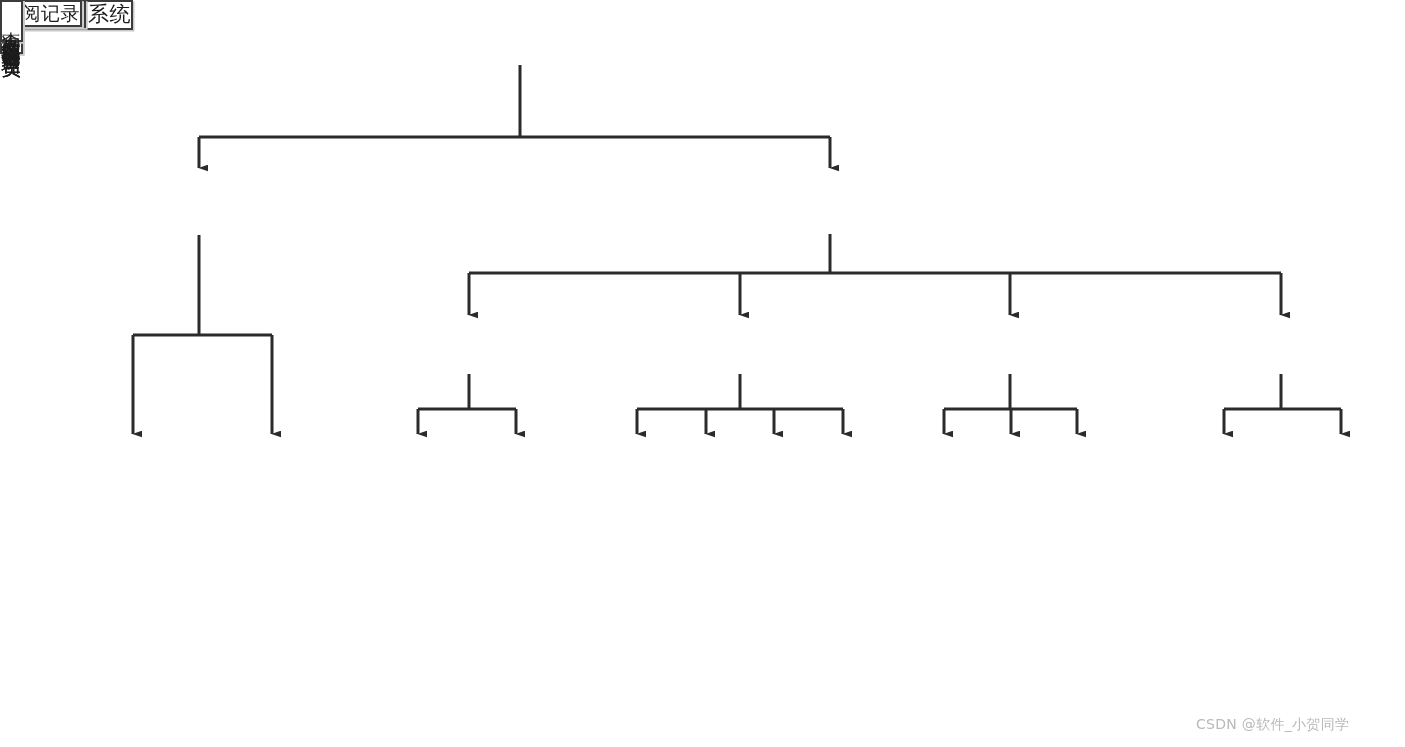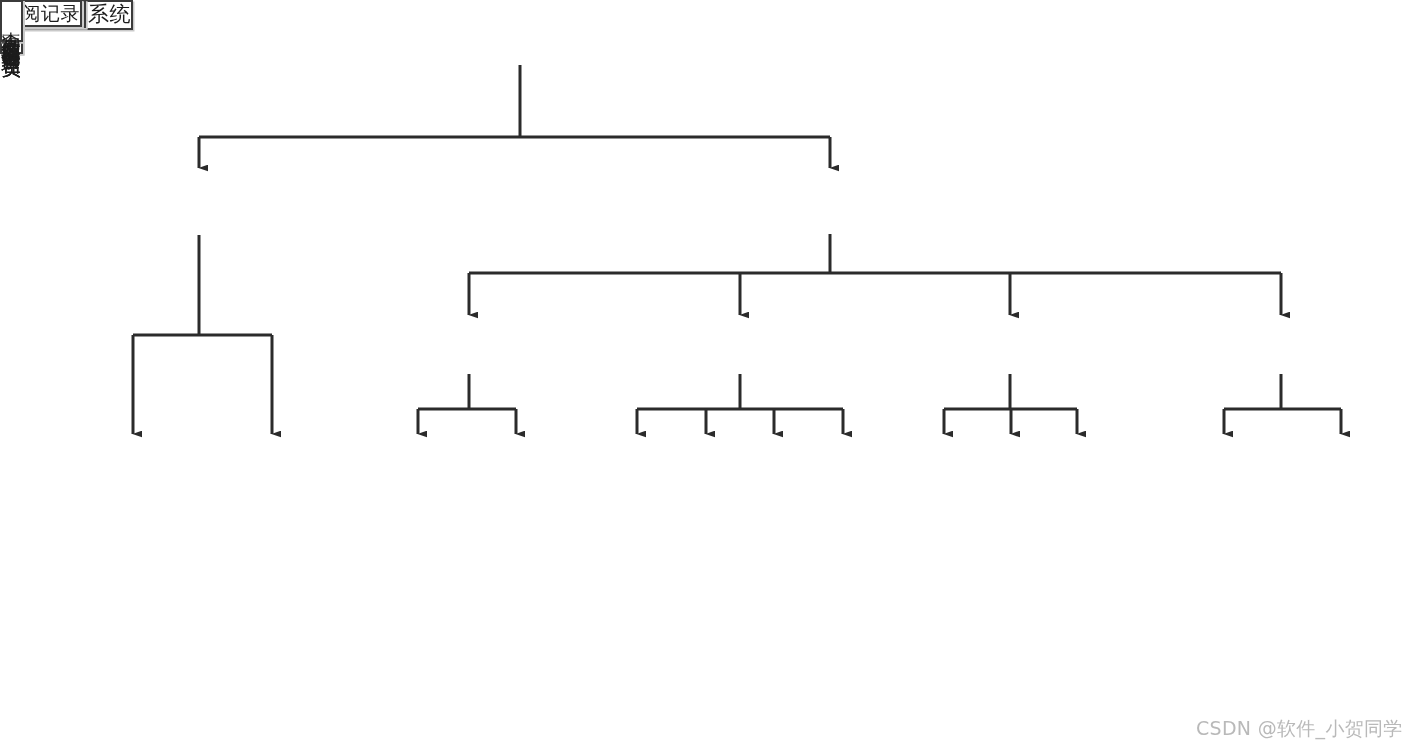--- a/index.html
+++ b/index.html
@@ -59,21 +59,21 @@
     letter-spacing: 4px;
     line-height: 1;
   }
   .level-root .node-label { font-size: 21px; }
   .level-1 .node-label { font-size: 20px; }
   .level-2 .node-label { font-size: 19px; }
   .level-leaf .node-label { font-size: 19px; }
   .watermark {
     position: absolute;
     color: #b9b9b9;
-    font-size: 19px;
+    font-size: 14px;
     white-space: nowrap;
     z-index: 5;
     letter-spacing: 0.3px;
   }
 </style>
 </head>
 <body>
 
 <div id="diagram-canvas">
 

